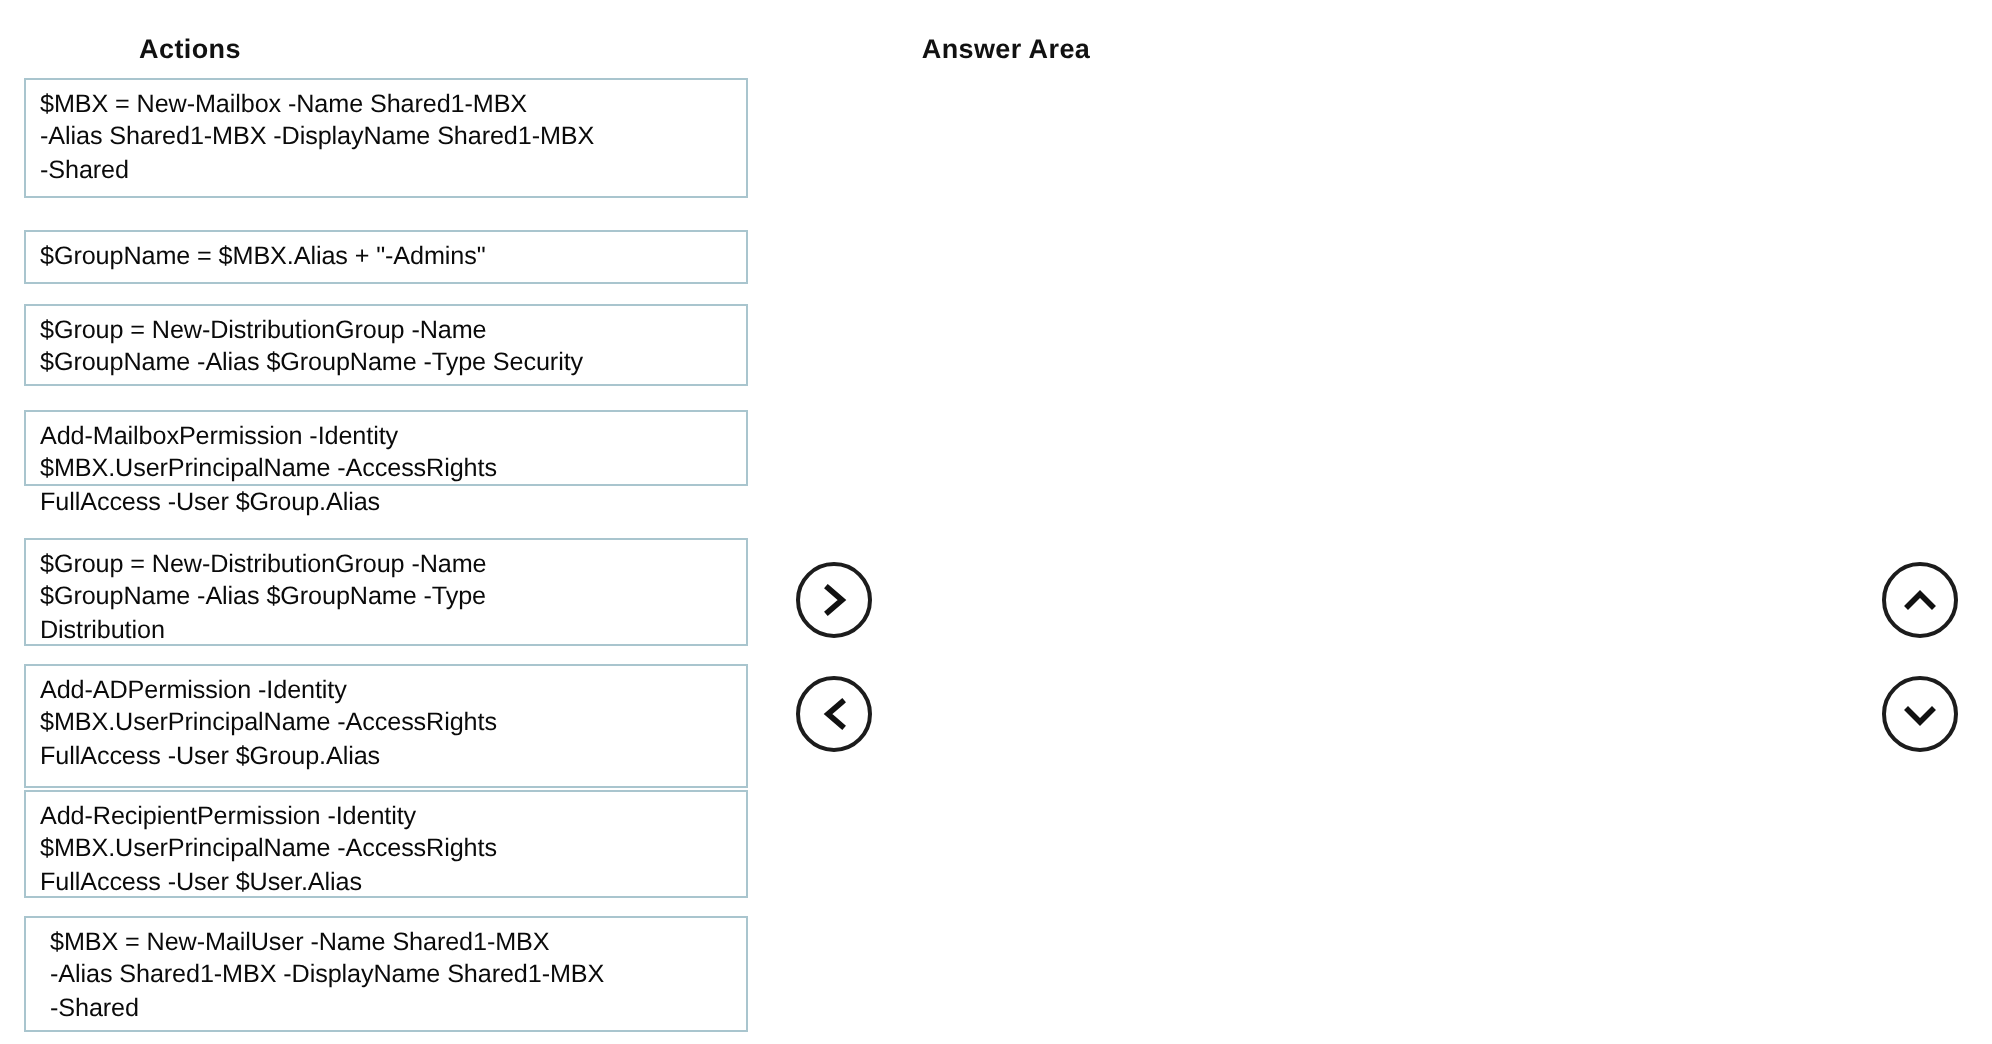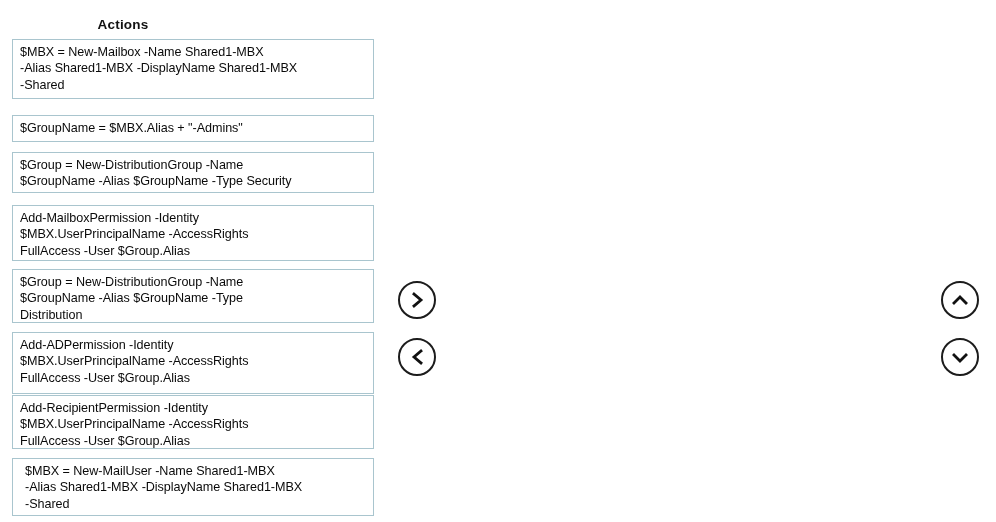--- a/index.html
+++ b/index.html
@@ -25,21 +25,20 @@
   }
 
   
   .col-header {
     position: absolute;
     font-size: 13.5px;
     font-weight: bold;
     letter-spacing: 0.2px;
     color: #111111;
     white-space: nowrap;
-    padding-left: 28px;
   }
   #actions-header {
     left: 0;
     top: 17px;
     width: 190px;
     text-align: center;
   }
   #answer-header {
     left: 410px;
     top: 17px;
@@ -102,40 +101,41 @@
   #move-up-button    { left: 941px; top: 281px; }
   #move-down-button  { left: 941px; top: 338px; }
 </style>
 </head>
 <body>
 
 <div id="root">
 
   <div class="col-header" id="actions-header">Actions</div>
 
+  <div class="col-header" id="answer-header">Answer Area</div>
 
   <div class="actions-list" id="actions-list">
       <div class="action-box" id="action-1" style="top: 39px; height: 60px;">$MBX = New-Mailbox -Name Shared1-MBX
 -Alias Shared1-MBX -DisplayName Shared1-MBX
 -Shared</div>
       <div class="action-box" id="action-2" style="top: 115px; height: 27px;">$GroupName = $MBX.Alias + "-Admins"</div>
       <div class="action-box" id="action-3" style="top: 152px; height: 41px;">$Group = New-DistributionGroup -Name
 $GroupName -Alias $GroupName -Type Security</div>
-      <div class="action-box" id="action-4" style="top: 205px; height: 56px;">Add-MailboxPermission -Identity
+      <div class="action-box" id="action-4" style="top: 205px; height: 38px;">Add-MailboxPermission -Identity
 $MBX.UserPrincipalName -AccessRights
 FullAccess -User $Group.Alias</div>
       <div class="action-box" id="action-5" style="top: 269px; height: 54px;">$Group = New-DistributionGroup -Name
 $GroupName -Alias $GroupName -Type
 Distribution</div>
       <div class="action-box" id="action-6" style="top: 332px; height: 62px;">Add-ADPermission -Identity
 $MBX.UserPrincipalName -AccessRights
 FullAccess -User $Group.Alias</div>
       <div class="action-box" id="action-7" style="top: 395px; height: 54px;">Add-RecipientPermission -Identity
 $MBX.UserPrincipalName -AccessRights
-FullAccess -User $Group.Alias</div>
+FullAccess -User $User.Alias</div>
       <div class="action-box" id="action-8" style="top: 458px; height: 58px; padding-left: 12px;">$MBX = New-MailUser -Name Shared1-MBX
 -Alias Shared1-MBX -DisplayName Shared1-MBX
 -Shared</div>
     </div>
 
   <div id="answer-area"></div>
 
   <button class="chev-btn" id="move-right-button">
     <span>
       <svg width="15" height="18" viewBox="0 0 15 18" aria-hidden="true">

